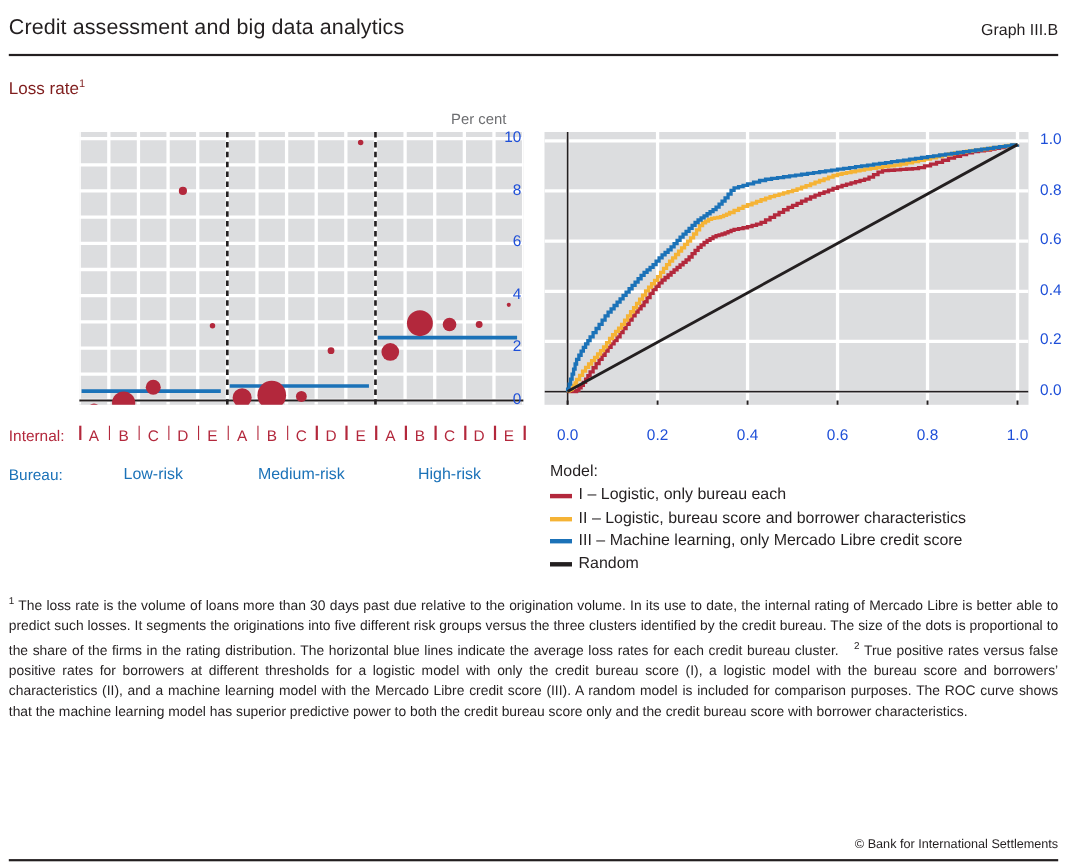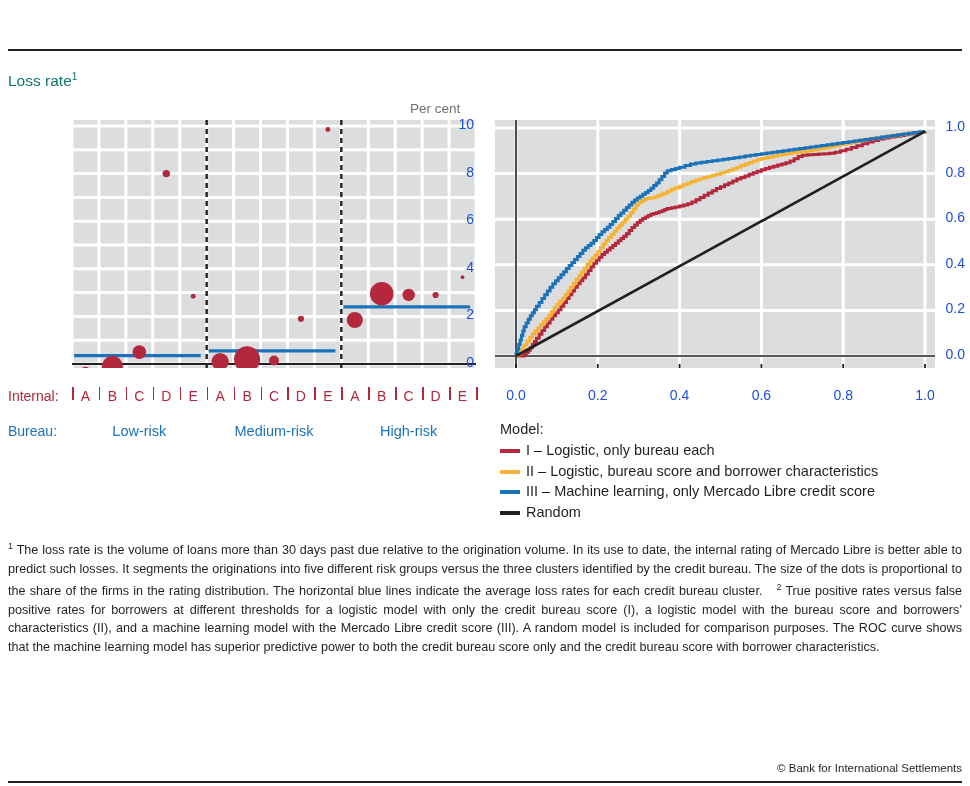--- a/index.html
+++ b/index.html
@@ -46,21 +46,21 @@
     left: 8px; top: 49px;
     width: 954px;
     height: 2px;
     background: #231f20;
   }
 
   
   .panel-title {
     position: absolute;
     font-size: 15.5px;
-    color: #0f766e;
+    color: #7f1d1d;
     white-space: nowrap;
   }
   .panel-title sup { font-size: 10px; vertical-align: super; }
 
   .units-label {
     position: absolute;
     font-size: 13.5px;
     color: #6d6e71;
   }
 
@@ -161,20 +161,24 @@
     height: 2px;
     background: #231f20;
   }
   .fn-gap { display: inline-block; width: 14px; }
 </style>
 </head>
 <body>
 
 <div class="page">
 
+  <div class="header">
+    <div class="header-title">Credit assessment and big data analytics</div>
+    <div class="header-graphno">Graph III.B</div>
+  </div>
   <div class="header-rule"></div>
 
   <div class="panel-title" style="left:8px; top:71px;"><span>Loss rate</span><sup>1</sup></div>
   <div class="units-label" style="left:410px; top:101px;">Per cent</div>
 
   <div class="plot" id="left-plot" style="left:72px; top:120px; width:404px; height:248px;">
     <svg id="left-svg" width="404" height="248" style="position:absolute;left:0;top:0;">
         <line x1="0" y1="244" x2="404" y2="244" stroke="#ffffff" stroke-width="3"></line>
         <line x1="0" y1="196.4" x2="404" y2="196.4" stroke="#ffffff" stroke-width="3"></line>
         <line x1="0" y1="148.8" x2="404" y2="148.8" stroke="#ffffff" stroke-width="3"></line>

